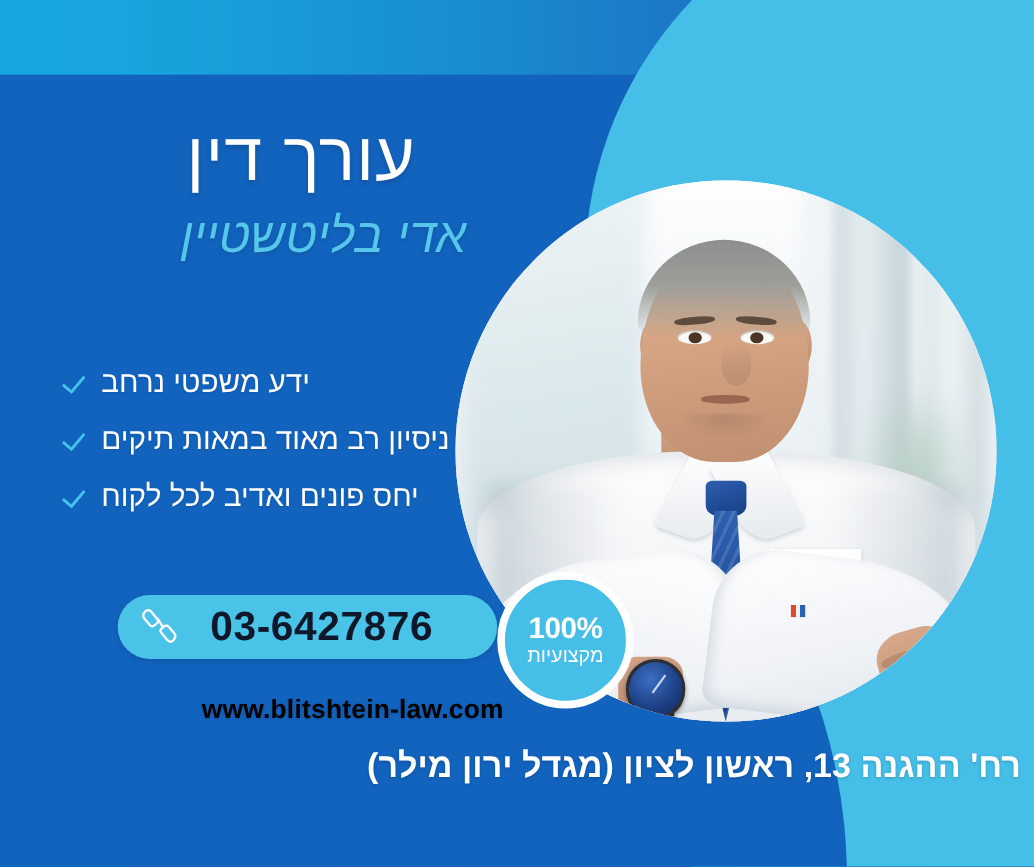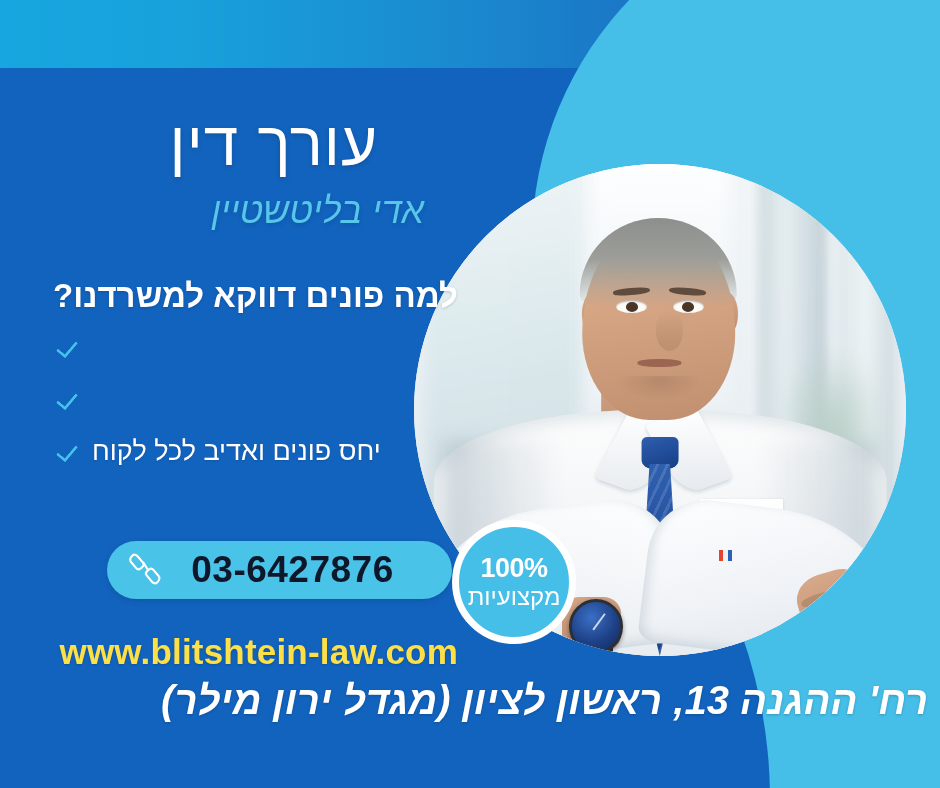--- a/index.html
+++ b/index.html
@@ -316,40 +316,40 @@
     width:124px; height:124px;
     border-radius:50%;
     background:#45BEE8;
     border:7px solid #ffffff;
     z-index:8;
     display:flex; flex-direction:column;
     align-items:center; justify-content:center;
     color:#ffffff; text-align:center; line-height:1.08;
   }
   .badge-pct{ font-size:27px; font-weight:bold; letter-spacing:-.5px; }
-  .badge-word{ font-size:24px; font-weight:400; margin-top:1px; }
+  .badge-word{ font-size:18px; font-weight:400; margin-top:1px; }
 
   
   .content{
     position:absolute; left:0; top:0;
     width:470px; height:716px;
     z-index:9;
     text-align:right;
   }
   .title-main{
     position:absolute; right:92px; top:108px;
     color:#ffffff;
     font-size:62px; font-weight:400;
     letter-spacing:1px;
     text-shadow:0 2px 5px rgba(0,0,0,.16);
   }
   .title-name{
     position:absolute; right:46px; top:190px;
     color:#56C6EA;
-    font-size:36px; font-weight:400;
+    font-size:44px; font-weight:400;
     font-style:italic;
     letter-spacing:0px;
     text-shadow:0 2px 5px rgba(0,0,0,.14);
   }
   .question{
     position:absolute; right:12px; top:277px;
     color:#ffffff;
     font-size:33px; font-weight:bold;
     text-shadow:0 1px 3px rgba(0,0,0,.18);
   }
@@ -397,32 +397,31 @@
   }
   .phone-number{
     color:#0f172a; font-size:37px; font-weight:bold;
     letter-spacing:.5px; direction:ltr;
     flex:1; text-align:center;
     padding-right:26px;
   }
   .phone-icon{ flex:0 0 auto; width:40px; height:40px; }
   .website{
     position:absolute; right:12px; top:632px;
-    color:#fde047; font-size:35px; font-weight:bold;
+    color:#000000; font-size:24px; font-weight:bold;
     direction:ltr; letter-spacing:.2px;
     text-shadow:0 1px 3px rgba(0,0,0,.18);
   }
   .address{
     position:absolute; right:12px; top:678px;
     width:880px;
-    color:#ffffff; font-size:40px; font-weight:bold;
+    color:#ffffff; font-size:31px; font-weight:bold;
     white-space:nowrap;
     text-shadow:0 1px 3px rgba(0,0,0,.2);
     z-index:10;
-    font-style:italic;
   }
   .address-wrap{
     position:absolute; left:0; top:678px; width:940px; height:42px; z-index:10;
     text-align:right; padding-right:12px;
   }
 </style>
 </head>
 <body>
 
 <div class="ad">
@@ -483,28 +482,29 @@
   <div class="badge">
     <span class="badge-pct">100%</span>
     <span class="badge-word">מקצועיות</span>
   </div>
 
   <div class="content">
 
     <div class="title-main">עורך דין</div>
     <div class="title-name">אדי בליטשטיין</div>
 
-    <div class="question">למה פונים דווקא למשרדנו?</div>
 
     <ul class="bullets">
       <li class="bullet">
         <span class="check"></span>
+        <span class="bullet-text">ידע משפטי נרחב</span>
       </li>
       <li class="bullet">
         <span class="check"></span>
+        <span class="bullet-text">ניסיון רב מאוד במאות תיקים</span>
       </li>
       <li class="bullet">
         <span class="check"></span>
         <span class="bullet-text">יחס פונים ואדיב לכל לקוח</span>
       </li>
     </ul>
 
     <div class="phone-pill">
       <span class="phone-icon">
         <svg viewBox="0 0 40 40" width="40" height="40" aria-hidden="true">

